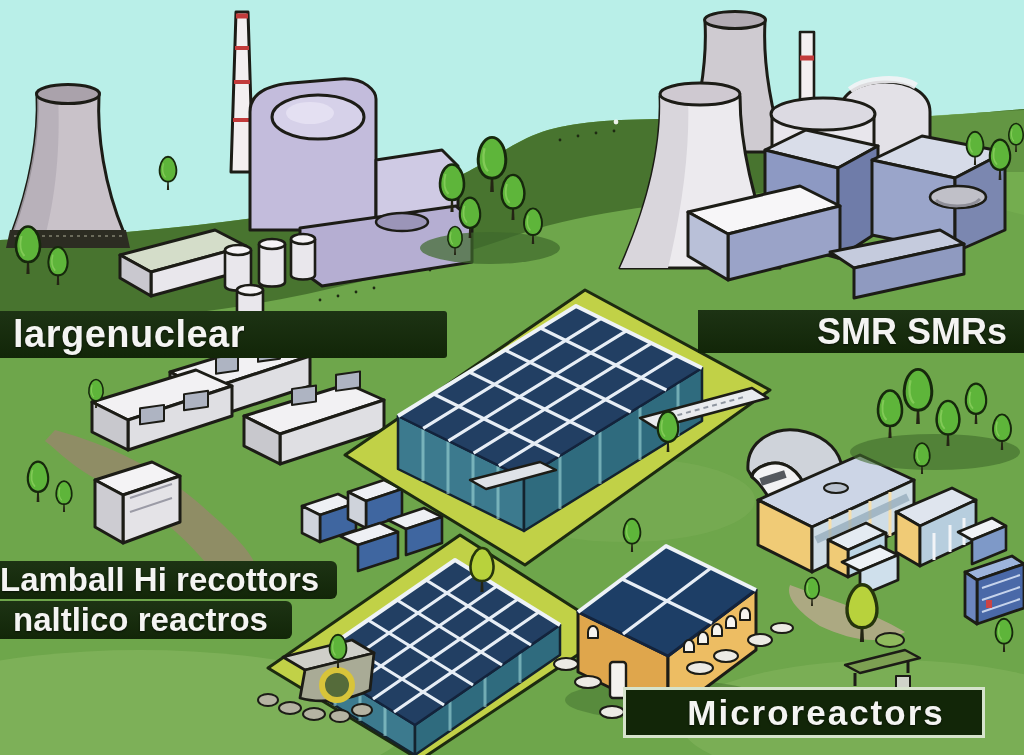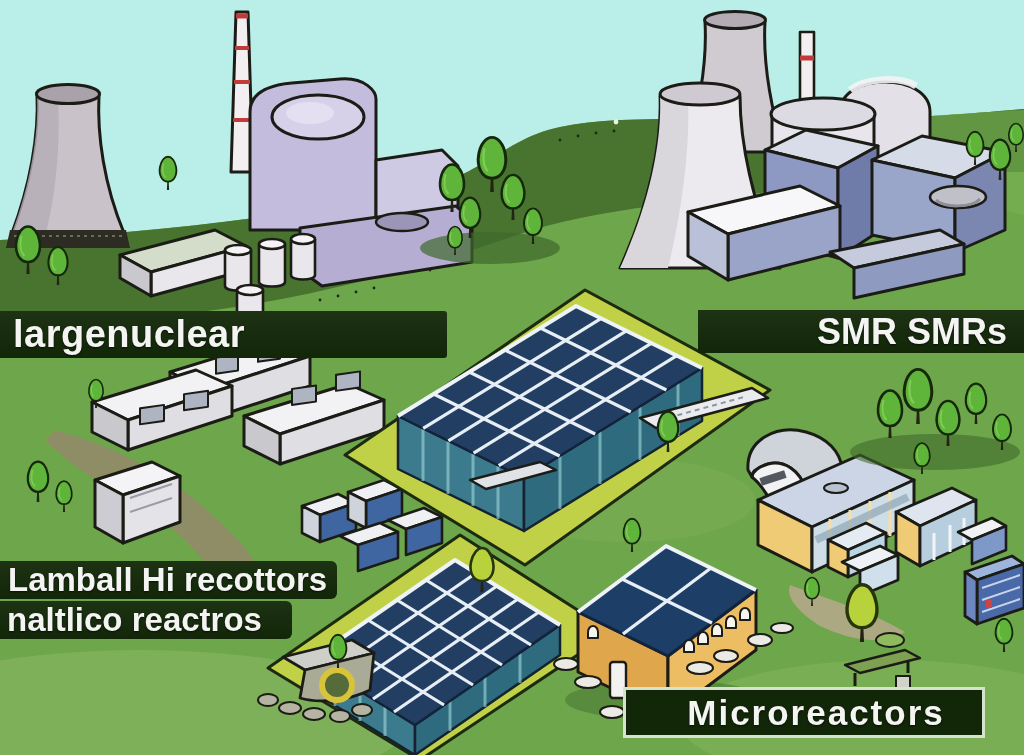--- a/index.html
+++ b/index.html
@@ -8,23 +8,23 @@
   .stage svg{position:absolute;left:0;top:0;}
   .banner{position:absolute;display:flex;align-items:center;box-sizing:border-box;
           background:linear-gradient(180deg,var(--banner-bg-hi),var(--banner-bg));
           color:var(--banner-text);font-weight:600;white-space:nowrap;
           text-shadow:0 1px 2px rgba(0,0,0,.6);}
   #banner-large{left:0;top:311px;width:447px;height:47px;font-size:38px;
                 padding-left:13px;letter-spacing:.5px;border-radius:0 3px 3px 0;}
   #banner-smrs{left:698px;top:310px;width:326px;height:43px;font-size:36px;
                justify-content:flex-end;padding-right:17px;}
   #banner-small-1{left:0;top:561px;width:337px;height:38px;font-size:33px;
-                  padding-left:8px;border-radius:0 6px 6px 0;}
+                  border-radius:0 6px 6px 0;}
   #banner-small-2{left:0;top:601px;width:292px;height:38px;font-size:33px;
-                  padding-left:7px;border-radius:0 6px 6px 0;}
+                  padding-left:13px;border-radius:0 6px 6px 0;}
   #banner-micro{left:623px;top:687px;width:362px;height:51px;font-size:35px;
                 letter-spacing:2px;justify-content:center;
                 border:3px solid #d6e3cc;background:var(--banner-bg);padding-left:24px;}
 </style>
 </head>
 <body>
 
 <div class="stage">
 
 <svg width="1024" height="755" viewBox="0 0 1024 755">

